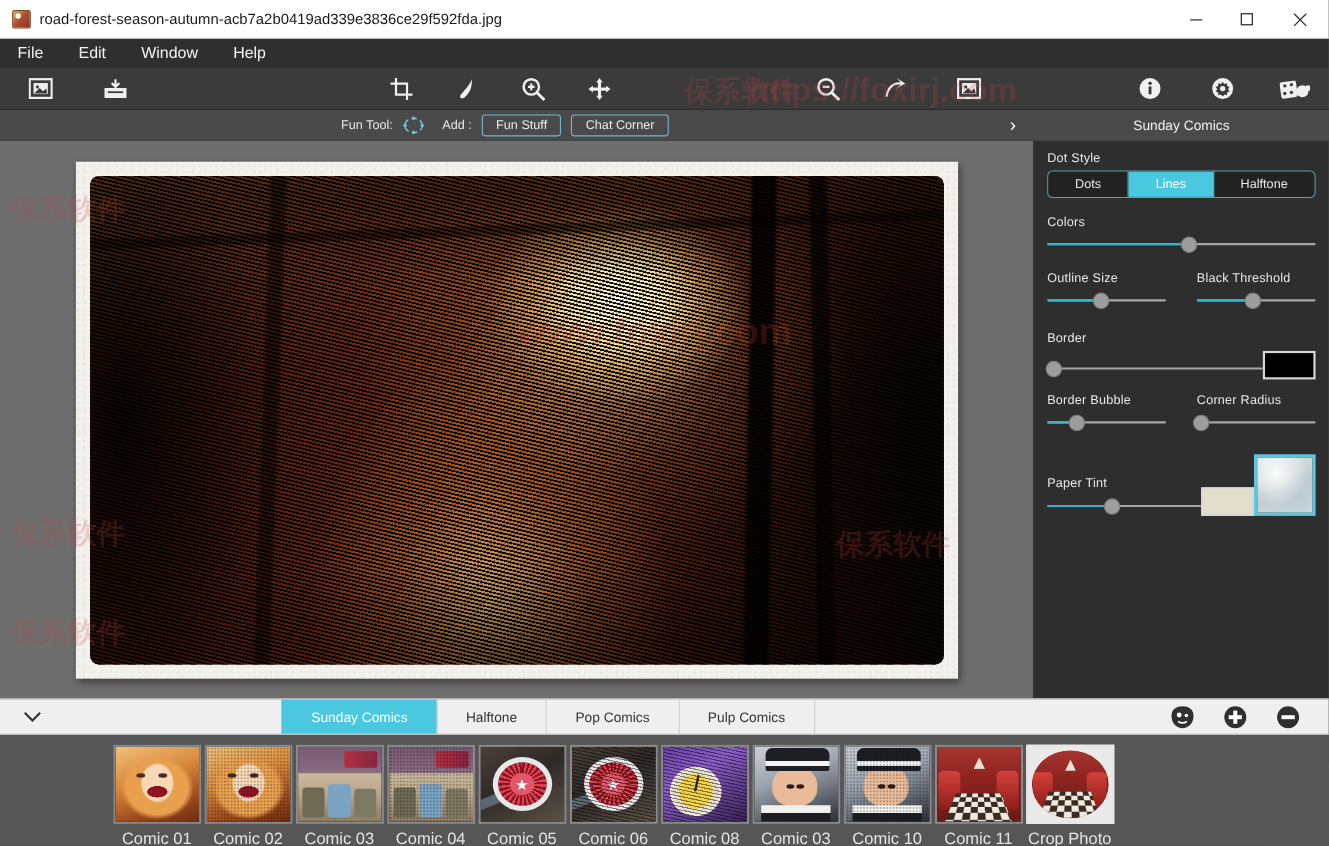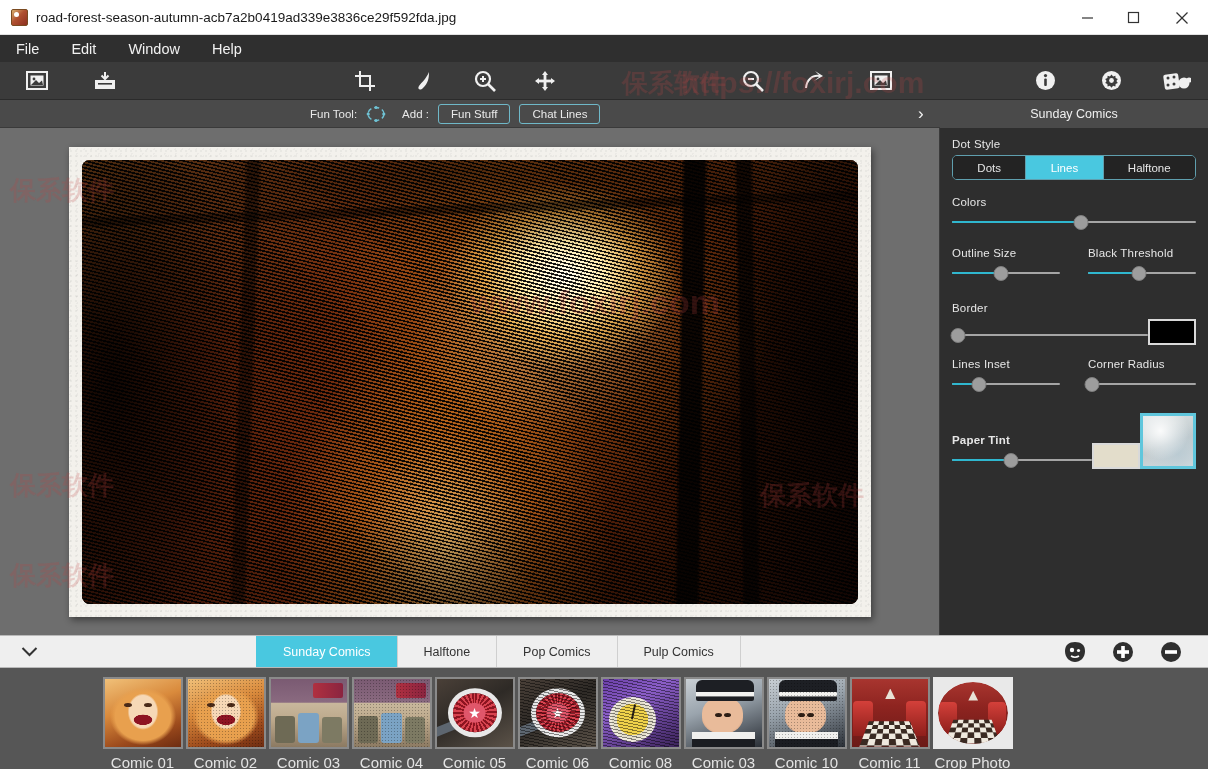--- a/index.html
+++ b/index.html
@@ -256,21 +256,21 @@
     background: #2fb7cf; border-radius: 1px;
   }
   .knob {
     position: absolute; top: 2px;
     width: 15px; height: 15px; border-radius: 50%;
     background: #9d9d9d;
     border: 1px solid #7d7d7d;
     transform: translateX(-50%);
     cursor: default;
   }
-  .swatch-row { display:flex; align-items:center; gap:0;font-weight:bold; }
+  .swatch-row { display:flex; align-items:center; gap:0; }
   .swatch {
     width: 48px; height: 26px;
     border: 2px solid #d9d9d9;
     background: #000;
     cursor: default;
   }
   .swatch.cream { background: #e3ddcb; }
   .tint-big {
     width: 56px; height: 56px;
     border: 3px solid #5fc6dc;
@@ -620,21 +620,21 @@
       <svg width="20" height="20" viewBox="0 0 20 20">
           <ellipse cx="10" cy="10" rx="8" ry="6.5" fill="none" stroke="#6fc2d4" stroke-width="1.4" stroke-dasharray="5 3"></ellipse>
           <circle cx="10" cy="3.5" r="1.6" fill="#6fc2d4"></circle>
           <circle cx="10" cy="16.5" r="1.6" fill="#6fc2d4"></circle>
           <circle cx="2.2" cy="10" r="1.6" fill="#6fc2d4"></circle>
           <circle cx="17.8" cy="10" r="1.6" fill="#6fc2d4"></circle>
         </svg>
     </div>
     <div class="sub-label" style="margin-left:12px">Add :</div>
     <div class="sub-btn">Fun Stuff</div>
-    <div class="sub-btn">Chat Lines</div>
+    <div class="sub-btn">Chat Corner</div>
     <div class="sub-chevron">›</div>
     <div class="panel-title">Sunday Comics</div>
   </div>
 
   <div class="body">
 
     <div class="canvas-area">
       <div class="photo-frame">
         <div class="paper-texture"></div>
         <div class="photo">
@@ -699,21 +699,21 @@
             <div class="track"></div>
             <div class="track-fill" style="width:2%"></div>
             <div class="knob" style="left:3%"></div>
           </div>
           <div class="swatch"></div>
         </div>
       </div>
 
       <div class="slider-row mb-xl">
         <div class="slider-block">
-          <div class="grp-label">Lines Inset</div>
+          <div class="grp-label">Border Bubble</div>
           <div class="slider">
             <div class="track"></div>
             <div class="track-fill" style="width:25%"></div>
             <div class="knob" style="left:25%"></div>
           </div>
         </div>
         <div class="slider-block">
           <div class="grp-label">Corner Radius</div>
           <div class="slider">
             <div class="track"></div>

